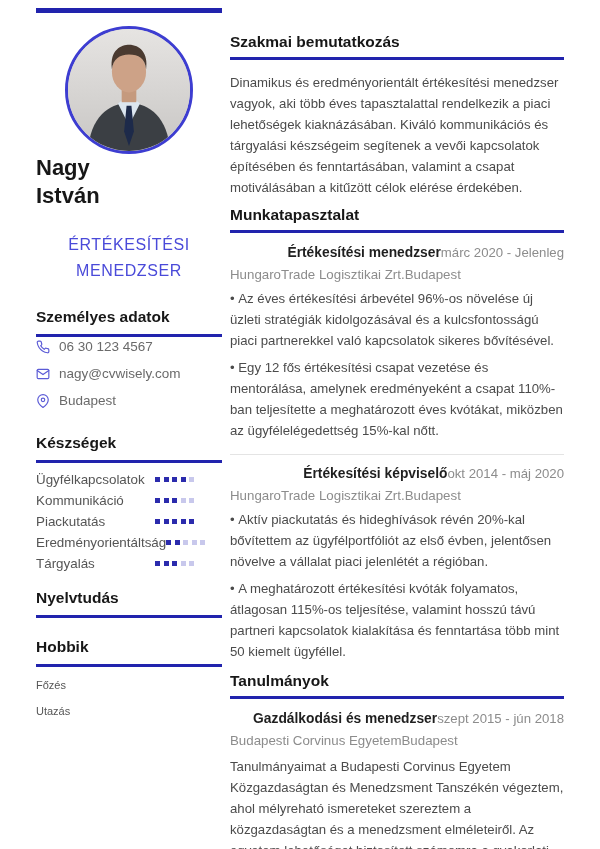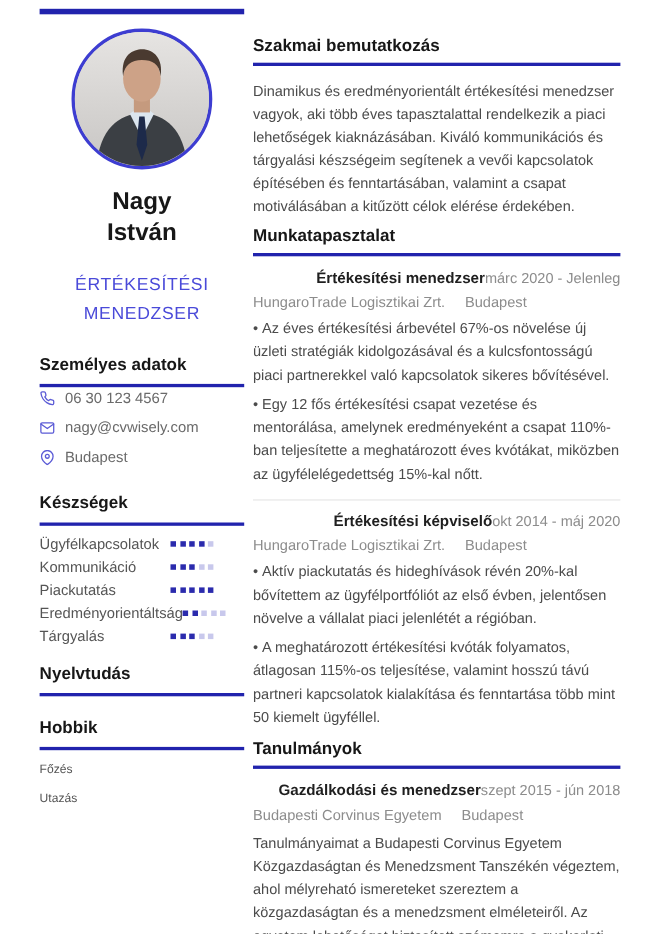--- a/index.html
+++ b/index.html
@@ -20,21 +20,21 @@
     -webkit-font-smoothing:antialiased;
   }
   
   .sidebar{position:absolute;left:36px;top:0;width:186px;}
   .accent-bar{height:5px;background:var(--accent);margin-top:8px;}
   .photo{
     width:128px;height:128px;margin:13px auto 0;border-radius:50%;
     border:3px solid #3D3DD1;overflow:hidden;background:#D9D7D5;
   }
   .photo svg{display:block;width:100%;height:100%;}
-  .name{margin-top:15px;text-align:center;font-size:22px;font-weight:bold;
+  .name{text-align:left;font-size:22px;font-weight:bold;
         color:var(--heading-color);line-height:28px;}
   .name span{display:block;}
   .role-title{margin-top:22px;text-align:center;font-size:16px;
         color:var(--title-color);line-height:26px;letter-spacing:.6px;}
   .role-title span{display:block;}
   .side-section{margin-top:24px;}
   .side-h{font-size:15.5px;font-weight:bold;color:var(--heading-color);}
   .rule{height:3px;background:var(--accent);margin-top:8px;}
   .contact-list{margin-top:0;}
   .contact-row{display:flex;align-items:center;gap:9px;margin-bottom:8px;
@@ -53,21 +53,21 @@
   .main{position:absolute;left:230px;top:0;width:334px;}
   .main-section{margin-top:8px;}
   .main-section.first{margin-top:33px;}
   .main-section.edu{margin-top:10px;}
   .main-h{font-size:15.5px;font-weight:bold;color:var(--heading-color);}
   .main .rule{margin-top:6px;}
   .body-text{margin-top:12px;font-size:13.2px;line-height:21px;color:var(--body-color);}
   .job-head{display:flex;justify-content:flex-end;align-items:baseline;margin-top:12px;}
   .job-role{font-size:13.8px;font-weight:bold;color:#1F1F1F;}
   .dates{font-size:13.2px;color:var(--muted-color);white-space:nowrap;}
-  .org-line{display:flex;gap:18px;margin-top:7px;font-size:13.3px;color:var(--muted-color);}
+  .org-line{display:flex;gap:0;margin-top:7px;font-size:13.3px;color:var(--muted-color);}
   .bullet{margin-top:6px;font-size:13.2px;line-height:21px;color:var(--body-color);}
   .bullet::before{content:"\2022\00a0";}
   .job-divider{height:1px;background:#E4E4E4;margin-top:13px;}
   .job2 .job-head{margin-top:11px;padding-left:44px;}
 </style>
 </head>
 <body>
 
 <aside class="sidebar">
   <div class="accent-bar"></div>
@@ -213,21 +213,21 @@
 
     <article class="job">
       <div class="job-head">
         <h3 class="job-role">Értékesítési menedzser</h3>
         <span class="dates">márc 2020 - Jelenleg</span>
       </div>
       <div class="org-line">
         <span>HungaroTrade Logisztikai Zrt.</span>
         <span>Budapest</span>
       </div>
-      <p class="bullet">Az éves értékesítési árbevétel 67%-os növelése új üzleti stratégiák kidolgozásával és a kulcsfontosságú piaci partnerekkel való kapcsolatok sikeres bővítésével.</p>
+      <p class="bullet">Az éves értékesítési árbevétel 96%-os növelése új üzleti stratégiák kidolgozásával és a kulcsfontosságú piaci partnerekkel való kapcsolatok sikeres bővítésével.</p>
       <p class="bullet">Egy 12 fős értékesítési csapat vezetése és mentorálása, amelynek eredményeként a csapat 110%-ban teljesítette a meghatározott éves kvótákat, miközben az ügyfélelégedettség 15%-kal nőtt.</p>
     </article>
 
     <div class="job-divider"></div>
 
     <article class="job job2">
       <div class="job-head">
         <h3 class="job-role">Értékesítési képviselő</h3>
         <span class="dates">okt 2014 - máj 2020</span>
       </div>

